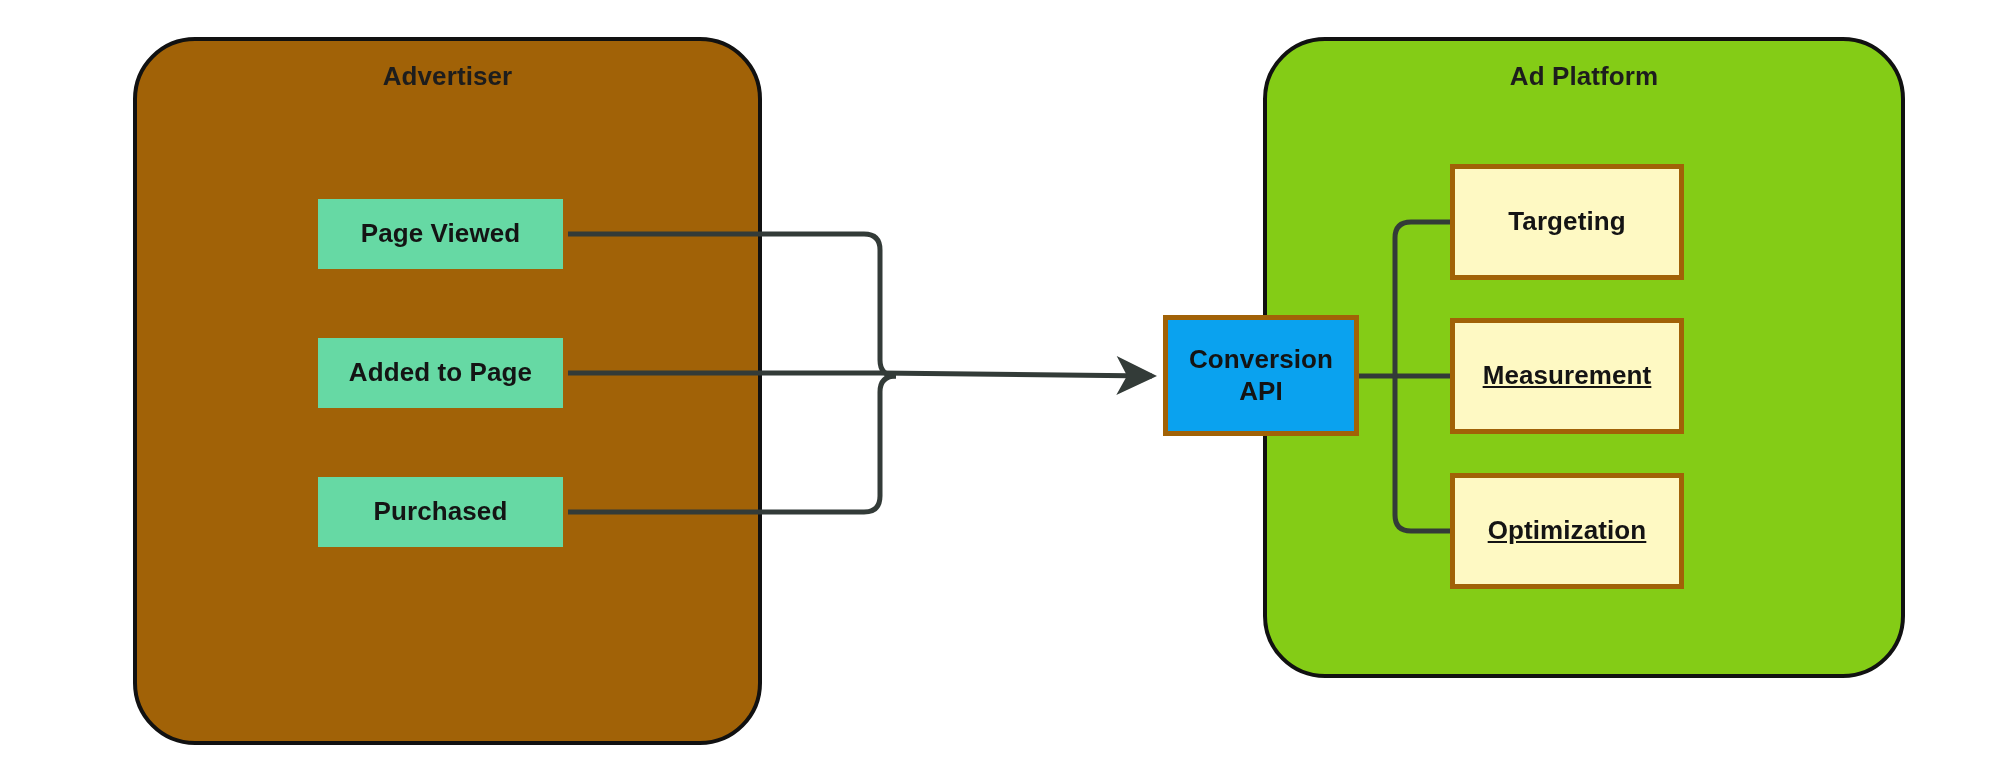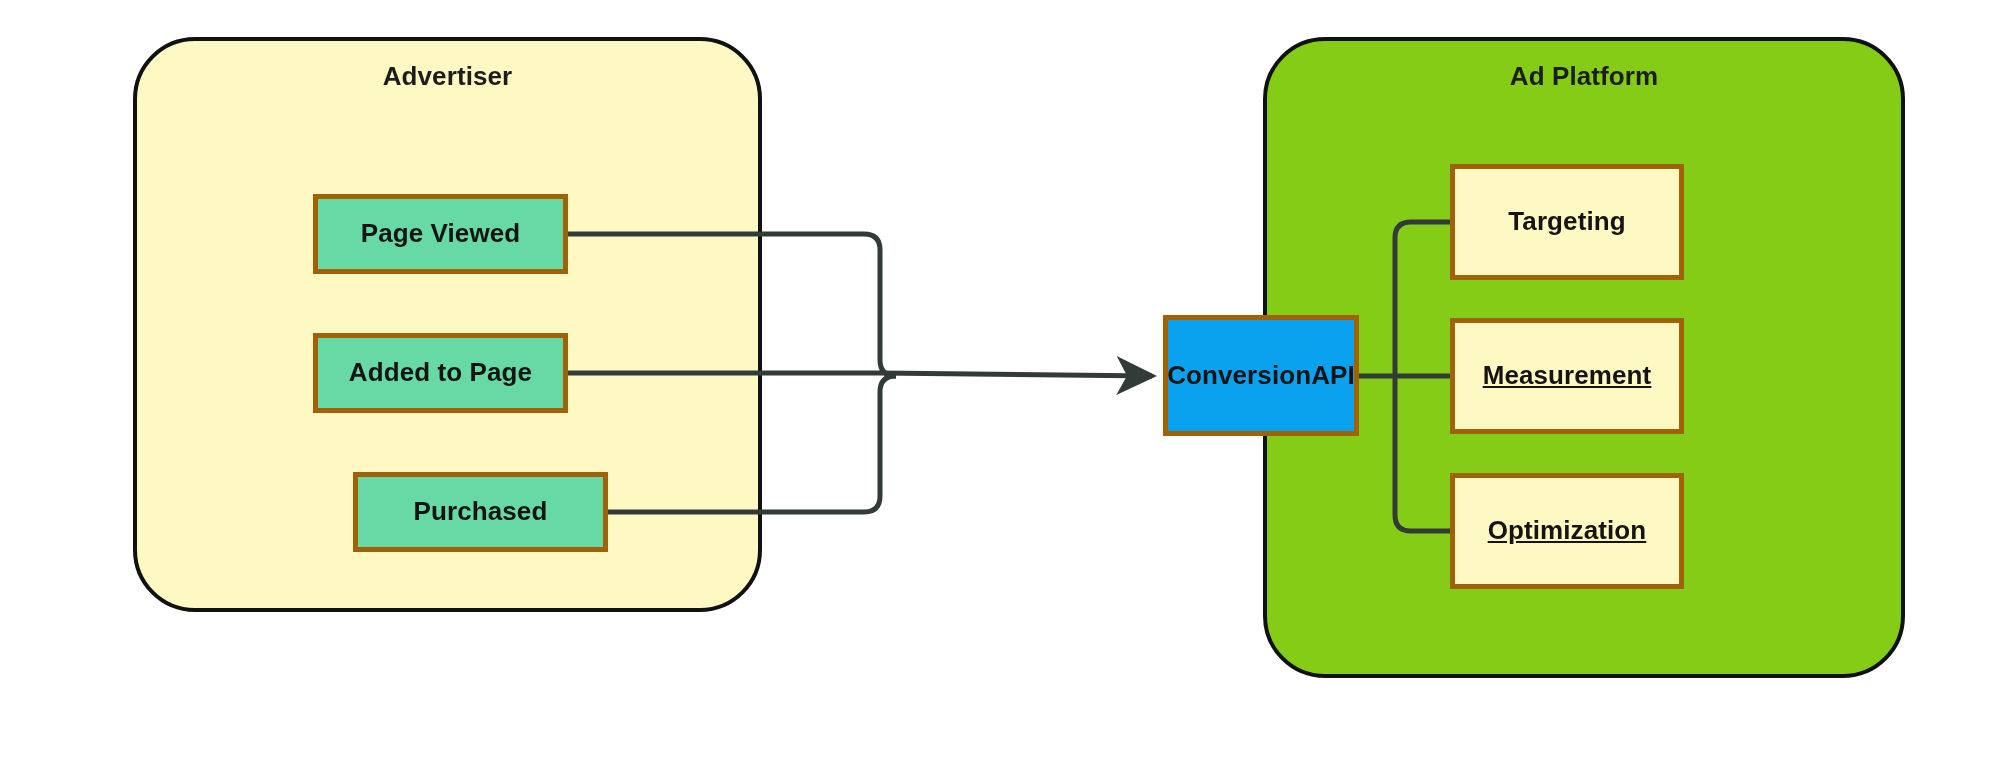--- a/index.html
+++ b/index.html
@@ -56,21 +56,21 @@
   }
   .node-green { background: #66d9a4; }
   .node-blue  { background: #0aa2ef; }
   .node-purple{ background: #fef9c3; }
 </style>
 </head>
 <body>
 
 <div id="canvas">
 
-  <div class="group-box" style="left:133px; top:37px; width:629px; height:575px; background:#fef9c3;">
+  <div class="group-box" style="left:133px; top:37px; width:629px; height:708px; background:#a16207;">
     <div class="group-title" style="top:20px;">Advertiser</div>
   </div>
 
   <div class="group-box" style="left:1263px; top:37px; width:642px; height:641px; background:#84cc16;">
     <div class="group-title" style="top:20px;">Ad Platform</div>
   </div>
 
   <svg id="wires" viewBox="0 0 1999 778" width="1999" height="778" xmlns="http://www.w3.org/2000/svg">
     <defs>
       <marker id="arrowhead" markerWidth="9" markerHeight="9" refX="7.4" refY="4.5" orient="auto" markerUnits="strokeWidth">
@@ -91,23 +91,23 @@
       <path d="M 1395 376 L 1395 238 Q 1395 222 1411 222 L 1450 222"></path>
 
       <path d="M 1395 376 L 1395 515 Q 1395 531 1411 531 L 1450 531"></path>
     </g>
   </svg>
 
   <div class="node node-green" style="left:313px; top:194px; width:255px; height:80px;">Page Viewed</div>
 
   <div class="node node-green" style="left:313px; top:333px; width:255px; height:80px;">Added to Page</div>
 
-  <div class="node node-green" style="left:313px; top:472px; width:255px; height:80px;margin-left:40px;">Purchased</div>
+  <div class="node node-green" style="left:313px; top:472px; width:255px; height:80px;">Purchased</div>
 
-  <div class="node node-blue" style="left:1163px; top:315px; width:196px; height:121px; flex-direction:row;">
+  <div class="node node-blue" style="left:1163px; top:315px; width:196px; height:121px; flex-direction:column;">
     <span>Conversion</span>
     <span>API</span>
   </div>
 
   <div class="node node-purple" style="left:1450px; top:164px; width:234px; height:116px;">Targeting</div>
 
   <div class="node node-purple" style="left:1450px; top:318px; width:234px; height:116px;text-decoration:underline;">Measurement</div>
 
   <div class="node node-purple" style="left:1450px; top:473px; width:234px; height:116px;text-decoration:underline;">Optimization</div>
 

